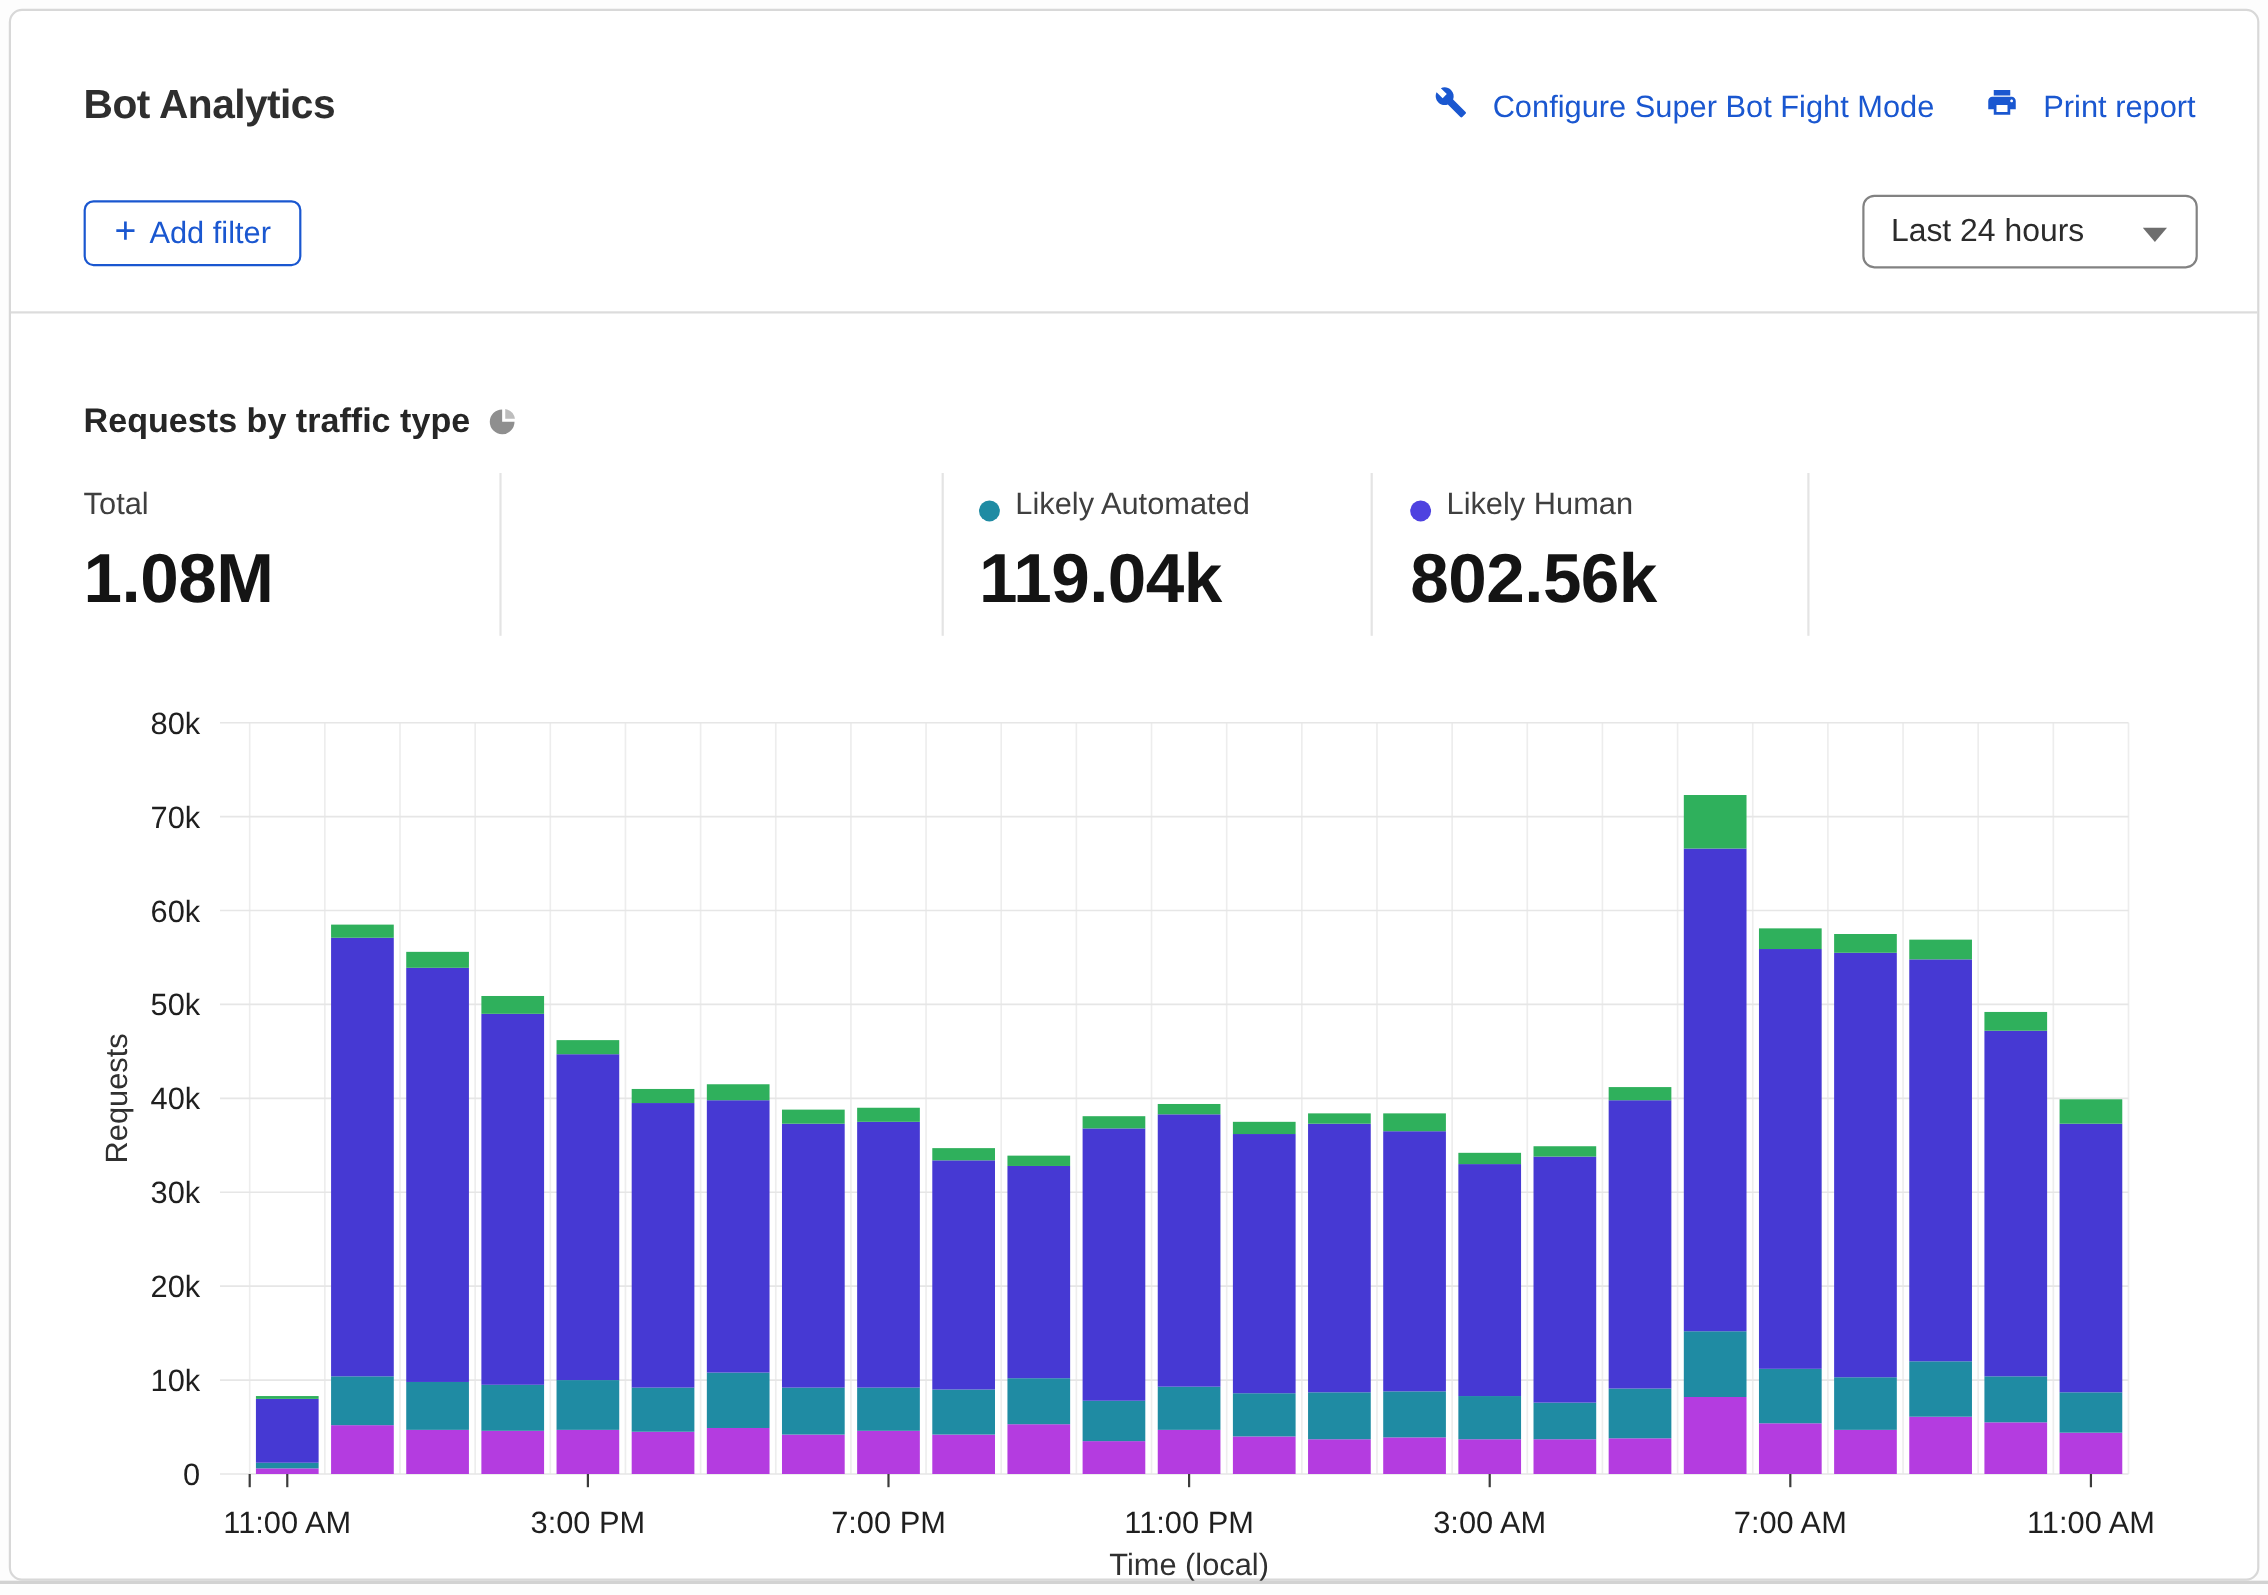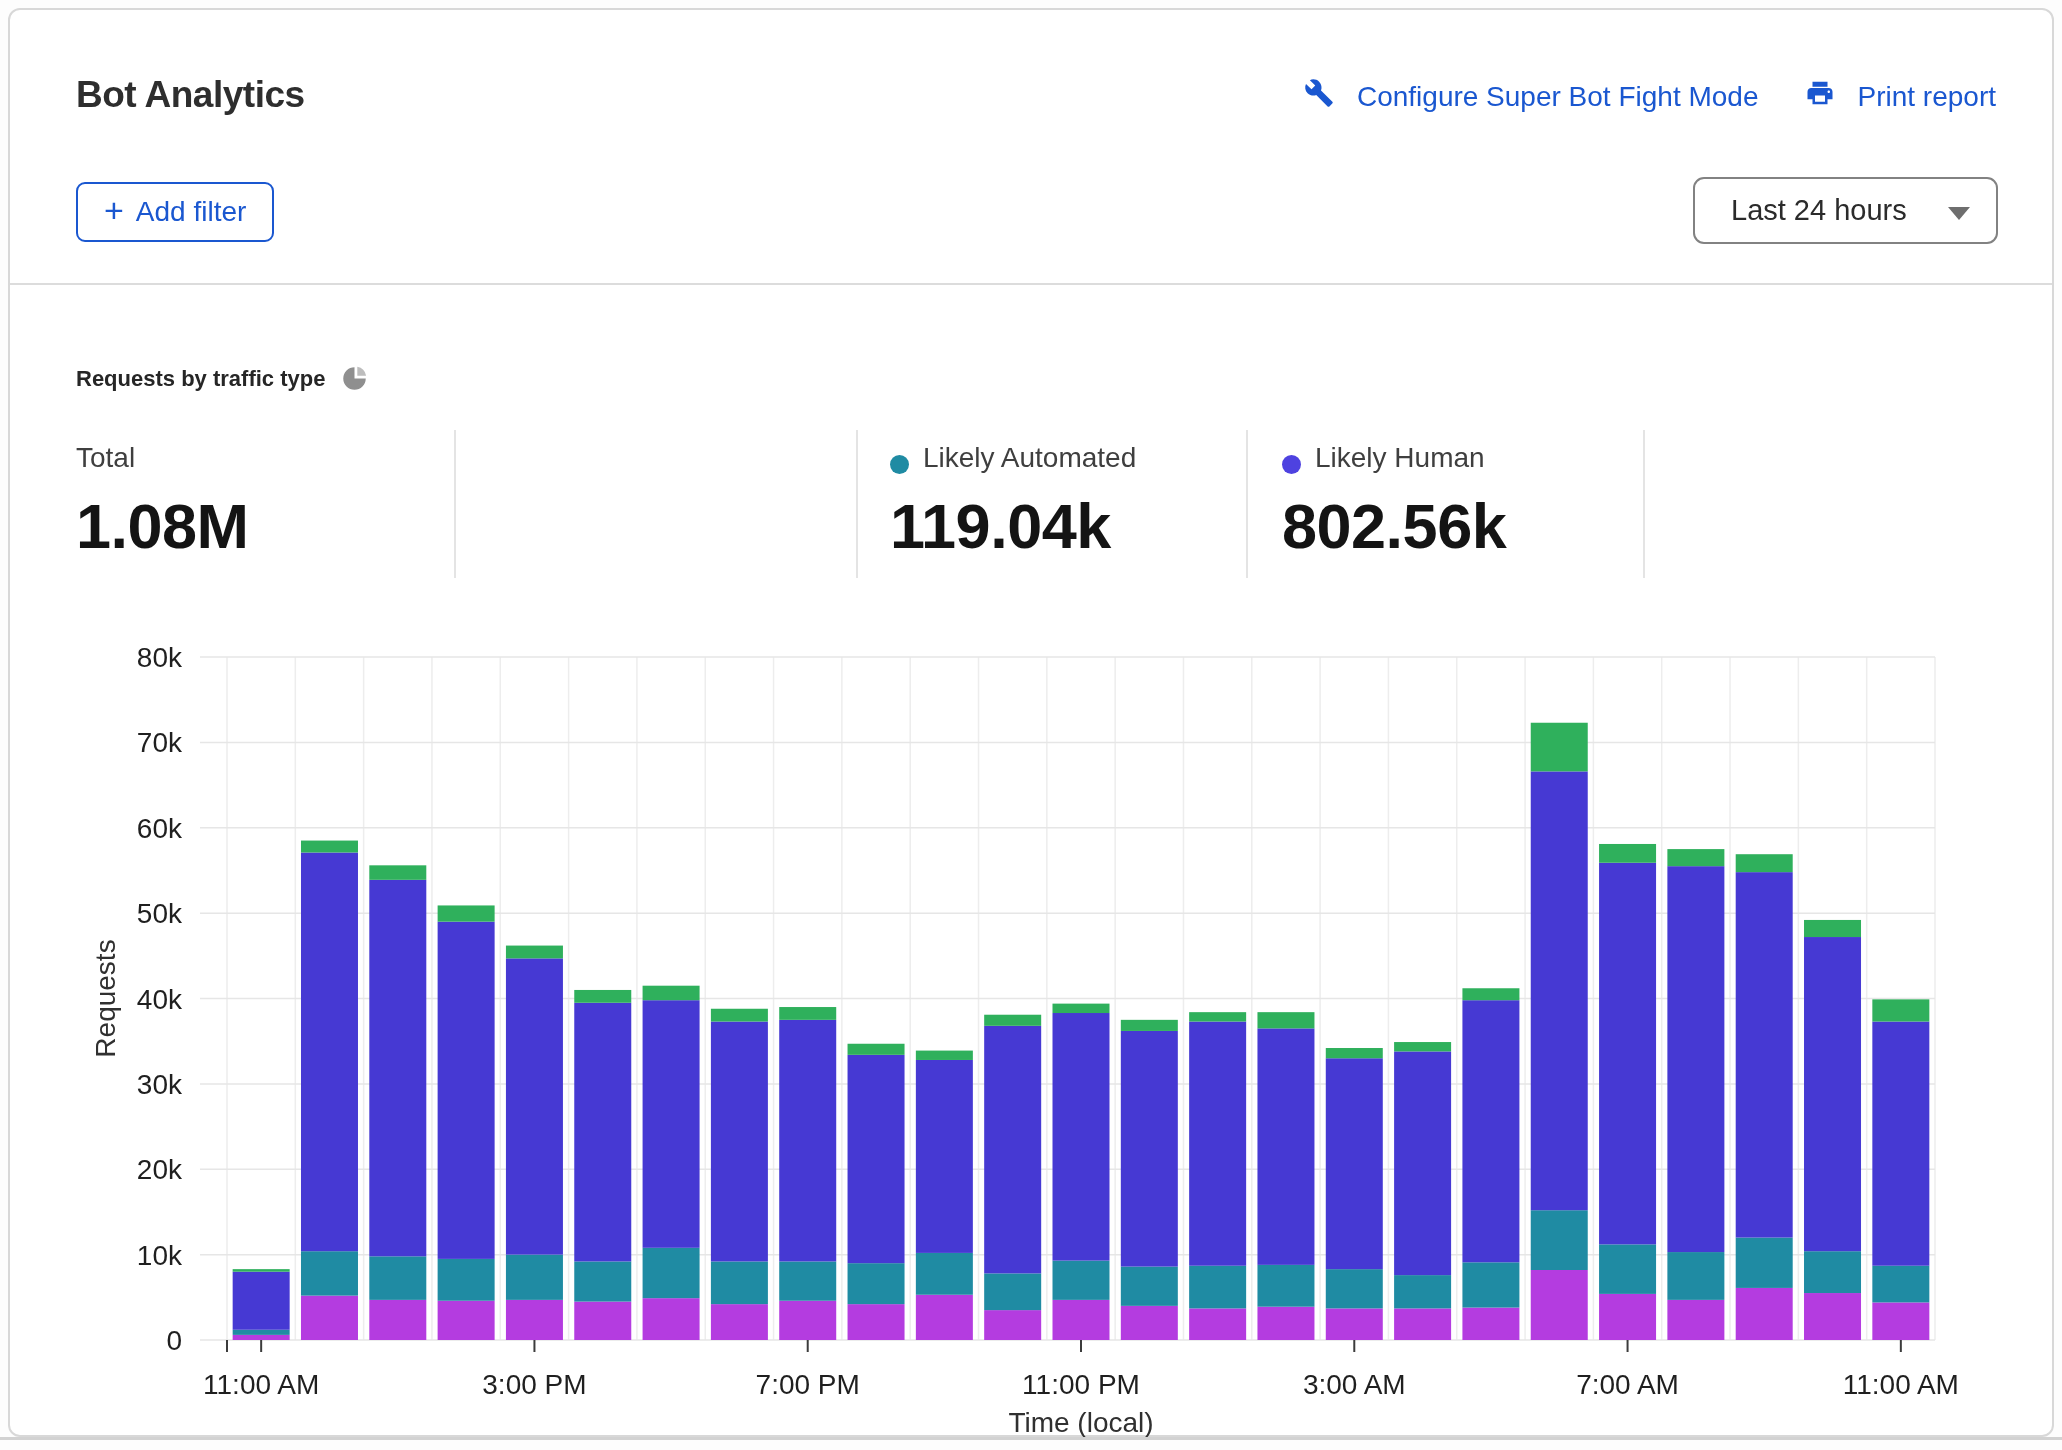--- a/index.html
+++ b/index.html
@@ -15,29 +15,29 @@
   .hlink { display:flex; align-items:center; gap:23px; color:#1a57d0; font-size:28px; cursor:pointer; }
   .hlink svg { width:30px; height:30px; }
 
   .add-filter-btn { position:absolute; left:66px; top:172px; height:60px; padding:0 26px;
         display:flex; align-items:center; gap:12px; background:#fff;
         border:2.5px solid #1a57d0; border-radius:9px; color:#1a57d0; font-size:28px; cursor:pointer; }
   .plus { font-size:34px; font-weight:500; line-height:1; position:relative; top:-2px; }
 
   .time-select { position:absolute; left:1683px; top:167px; width:305px; height:67px;
         border:2px solid #828282; border-radius:11px; background:#fff;
-        display:flex; align-items:center; padding:0 36px; font-size:29px; color:#2b2b2b; cursor:pointer; }
+        display:flex; align-items:center; padding:0 24px; font-size:29px; color:#2b2b2b; cursor:pointer; }
   .caret { position:absolute; right:26px; top:28px; width:0; height:0;
         border-left:11px solid transparent; border-right:11px solid transparent; border-top:13px solid #6e6e6e; }
 
   .header-divider { position:absolute; left:0px; top:273px; width:100%; height:2px; background:#dcdcdc; }
 
   
   .section-title-row { position:absolute; left:66px; top:355px; display:flex; align-items:center; gap:16px; }
-  .section-title { font-size:22px; font-weight:700; color:#262626; }
+  .section-title { font-size:31px; font-weight:700; color:#262626; }
   .pie-icon svg { width:27px; height:27px; display:block; }
 
   .stats-row { position:absolute; left:0; top:420px; width:2046px; height:150px; }
   .stat { position:absolute; top:12px; }
   .stat-label-row { display:flex; align-items:flex-end; gap:14px; }
   .dot { width:19px; height:19px; border-radius:50%; flex:0 0 auto; }
   .stat-label { font-size:28px; color:#3f3f3f; }
   .stat-value { margin-top:16px; font-size:63px; font-weight:700; color:#141414; letter-spacing:-0.5px; }
   .vdiv { position:absolute; top:0px; width:2px; height:148px; background:#e4e4e4; }
 

